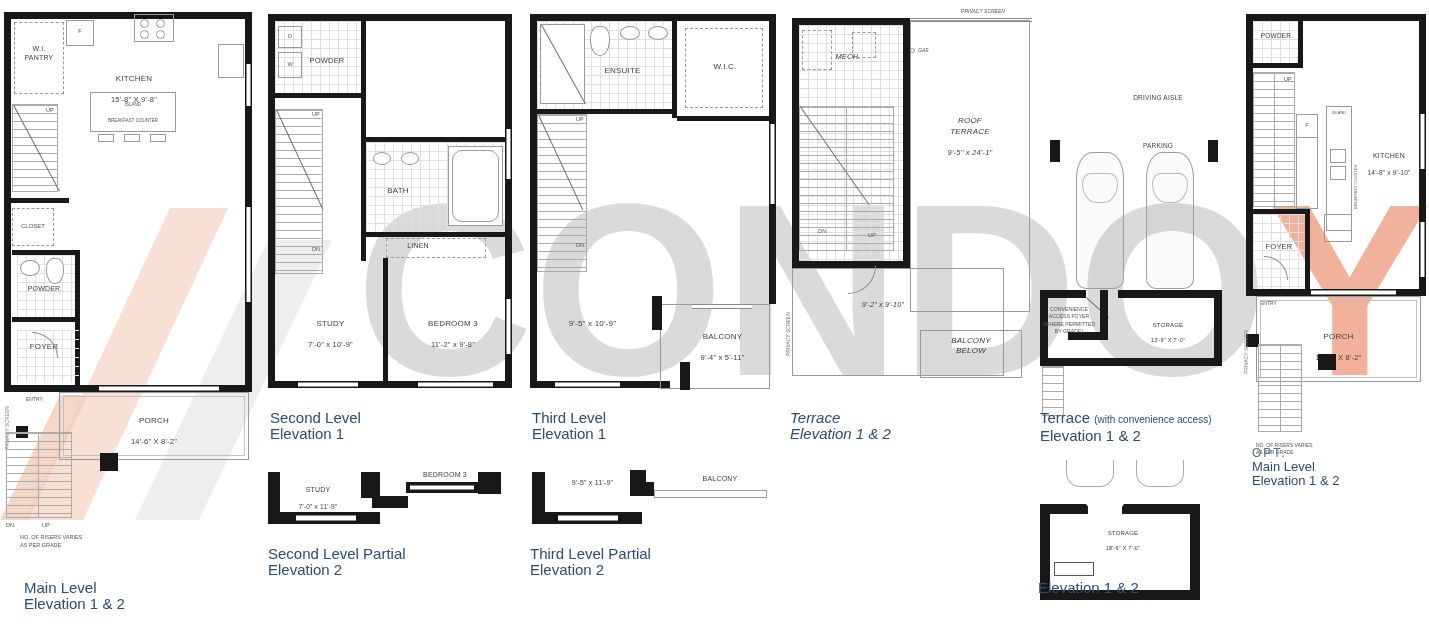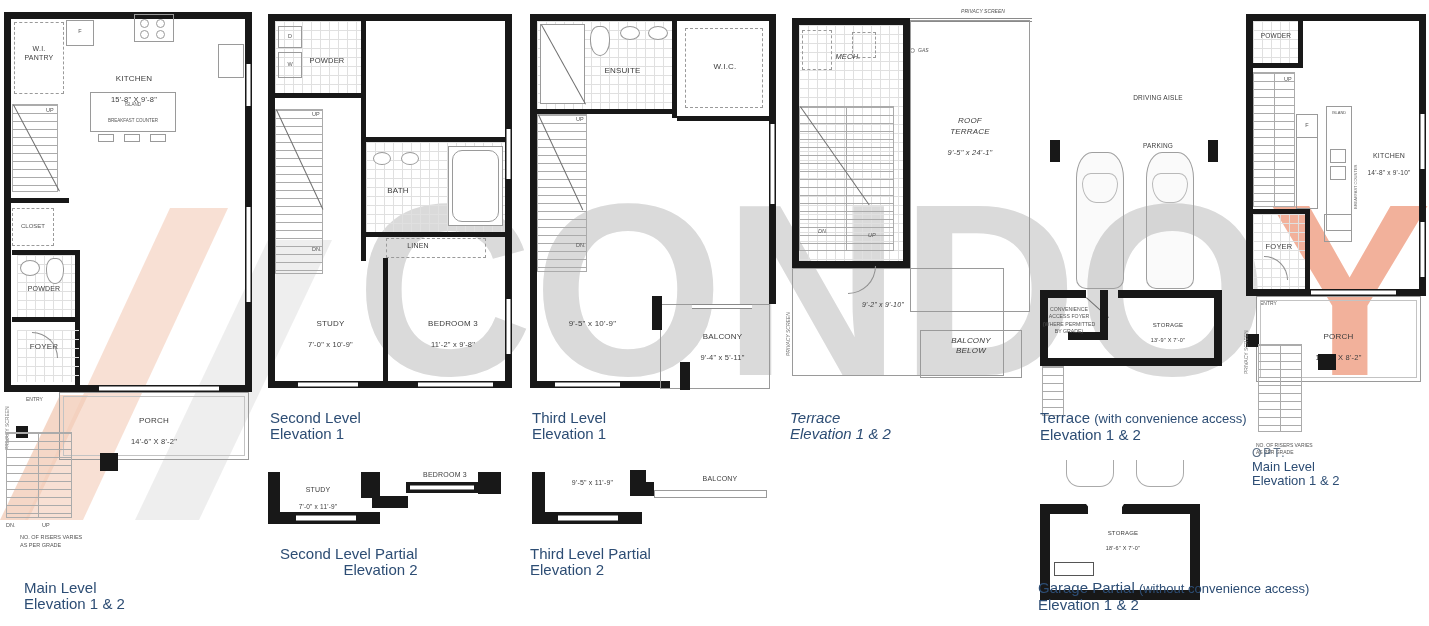--- a/index.html
+++ b/index.html
@@ -33,21 +33,21 @@
   .car-top{position:absolute;left:5px;right:5px;top:20px;height:28px;border:1px solid #b9b9b9;
     border-radius:10px 10px 16px 16px/12px 12px 22px 22px;}
   .carb{position:absolute;border:1px solid #aaaaaa;border-top:none;border-radius:0 0 14px 14px;}
   
   .room-label{position:absolute;font-size:8px;color:#3c3c3c;text-align:center;line-height:1.3;
     white-space:pre-line;letter-spacing:.2px;}
   .dim{font-size:7.5px;font-weight:normal;}
   .tiny{position:absolute;font-size:5.5px;color:#555;white-space:pre-line;line-height:1.4;}
   .vtext{position:absolute;font-size:5px;color:#777;writing-mode:vertical-rl;transform:rotate(180deg);white-space:nowrap;}
   .plan-title{position:absolute;color:#2d4d74;font-size:15px;line-height:16px;white-space:nowrap;}
-  .title-note{font-size:13px;}
+  .title-note{font-size:10px;}
   .opt-line{font-size:12px;letter-spacing:2px;color:#5c6f85;}
 </style>
 </head>
 <body>
 
 <svg class="wm-logo" width="380" height="345" viewBox="0 0 380 345">
   <polygon points="25,340 170,28 228,28 83,340" fill="#f7dbcc" opacity="0.85"></polygon>
   <polygon points="135,340 268,60 332,60 199,340" fill="#ececec" opacity="0.9"></polygon>
   <polygon points="0,340 60,215 88,215 28,340" fill="#f3cdb9" opacity="0.8"></polygon>
 </svg>
@@ -389,21 +389,21 @@
   <div class="w" style="left:138px;top:14px;width:74px;height:11px;"></div>
   <div class="winh" style="left:142px;top:17px;width:64px;"></div>
   <div class="w" style="left:210px;top:4px;width:23px;height:22px;"></div>
 
   <div class="room-label" style="left:14px;top:8px;width:72px;font-size:7px;">
     <div>STUDY</div>
     <div class="dim" style="font-size:6.5px;">7'-0" x 11'-9"</div>
   </div>
   <div class="room-label" style="left:138px;top:2px;width:78px;font-size:7px;">BEDROOM 3</div>
 
-  <div class="plan-title" style="left:12px;top:78px;text-align:right;">
+  <div class="plan-title" style="left:0px;top:78px;">
     <div>Second Level Partial</div>
     <div>Elevation 2</div>
   </div>
 </div>
 
 <div class="plan" style="left:530px;top:468px;width:250px;height:150px;">
   <div class="w" style="left:2px;top:4px;width:13px;height:48px;"></div>
   <div class="w" style="left:2px;top:44px;width:110px;height:12px;"></div>
   <div class="winh" style="left:28px;top:47px;width:60px;height:6px;"></div>
   <div class="w" style="left:100px;top:2px;width:16px;height:26px;"></div>
@@ -430,16 +430,15 @@
   <div class="w" style="left:152px;top:44px;width:10px;height:96px;"></div>
   <div class="w" style="left:2px;top:130px;width:160px;height:10px;"></div>
   <div class="thin" style="left:16px;top:102px;width:40px;height:14px;background:#fff;border-color:#555;"></div>
 
   <div class="room-label" style="left:45px;top:62px;width:80px;font-size:6px;">
     <div>STORAGE</div>
     <div class="dim" style="font-size:5.5px;">18'-6" X 7'-0"</div>
   </div>
 
   <div class="plan-title" style="left:0px;top:120px;">
-    <div><span>Garage Partial</span> <span class="title-note">(without convenience access)</span></div>
     <div>Elevation 1 &amp; 2</div>
   </div>
 </div>
 
 </body></html>

